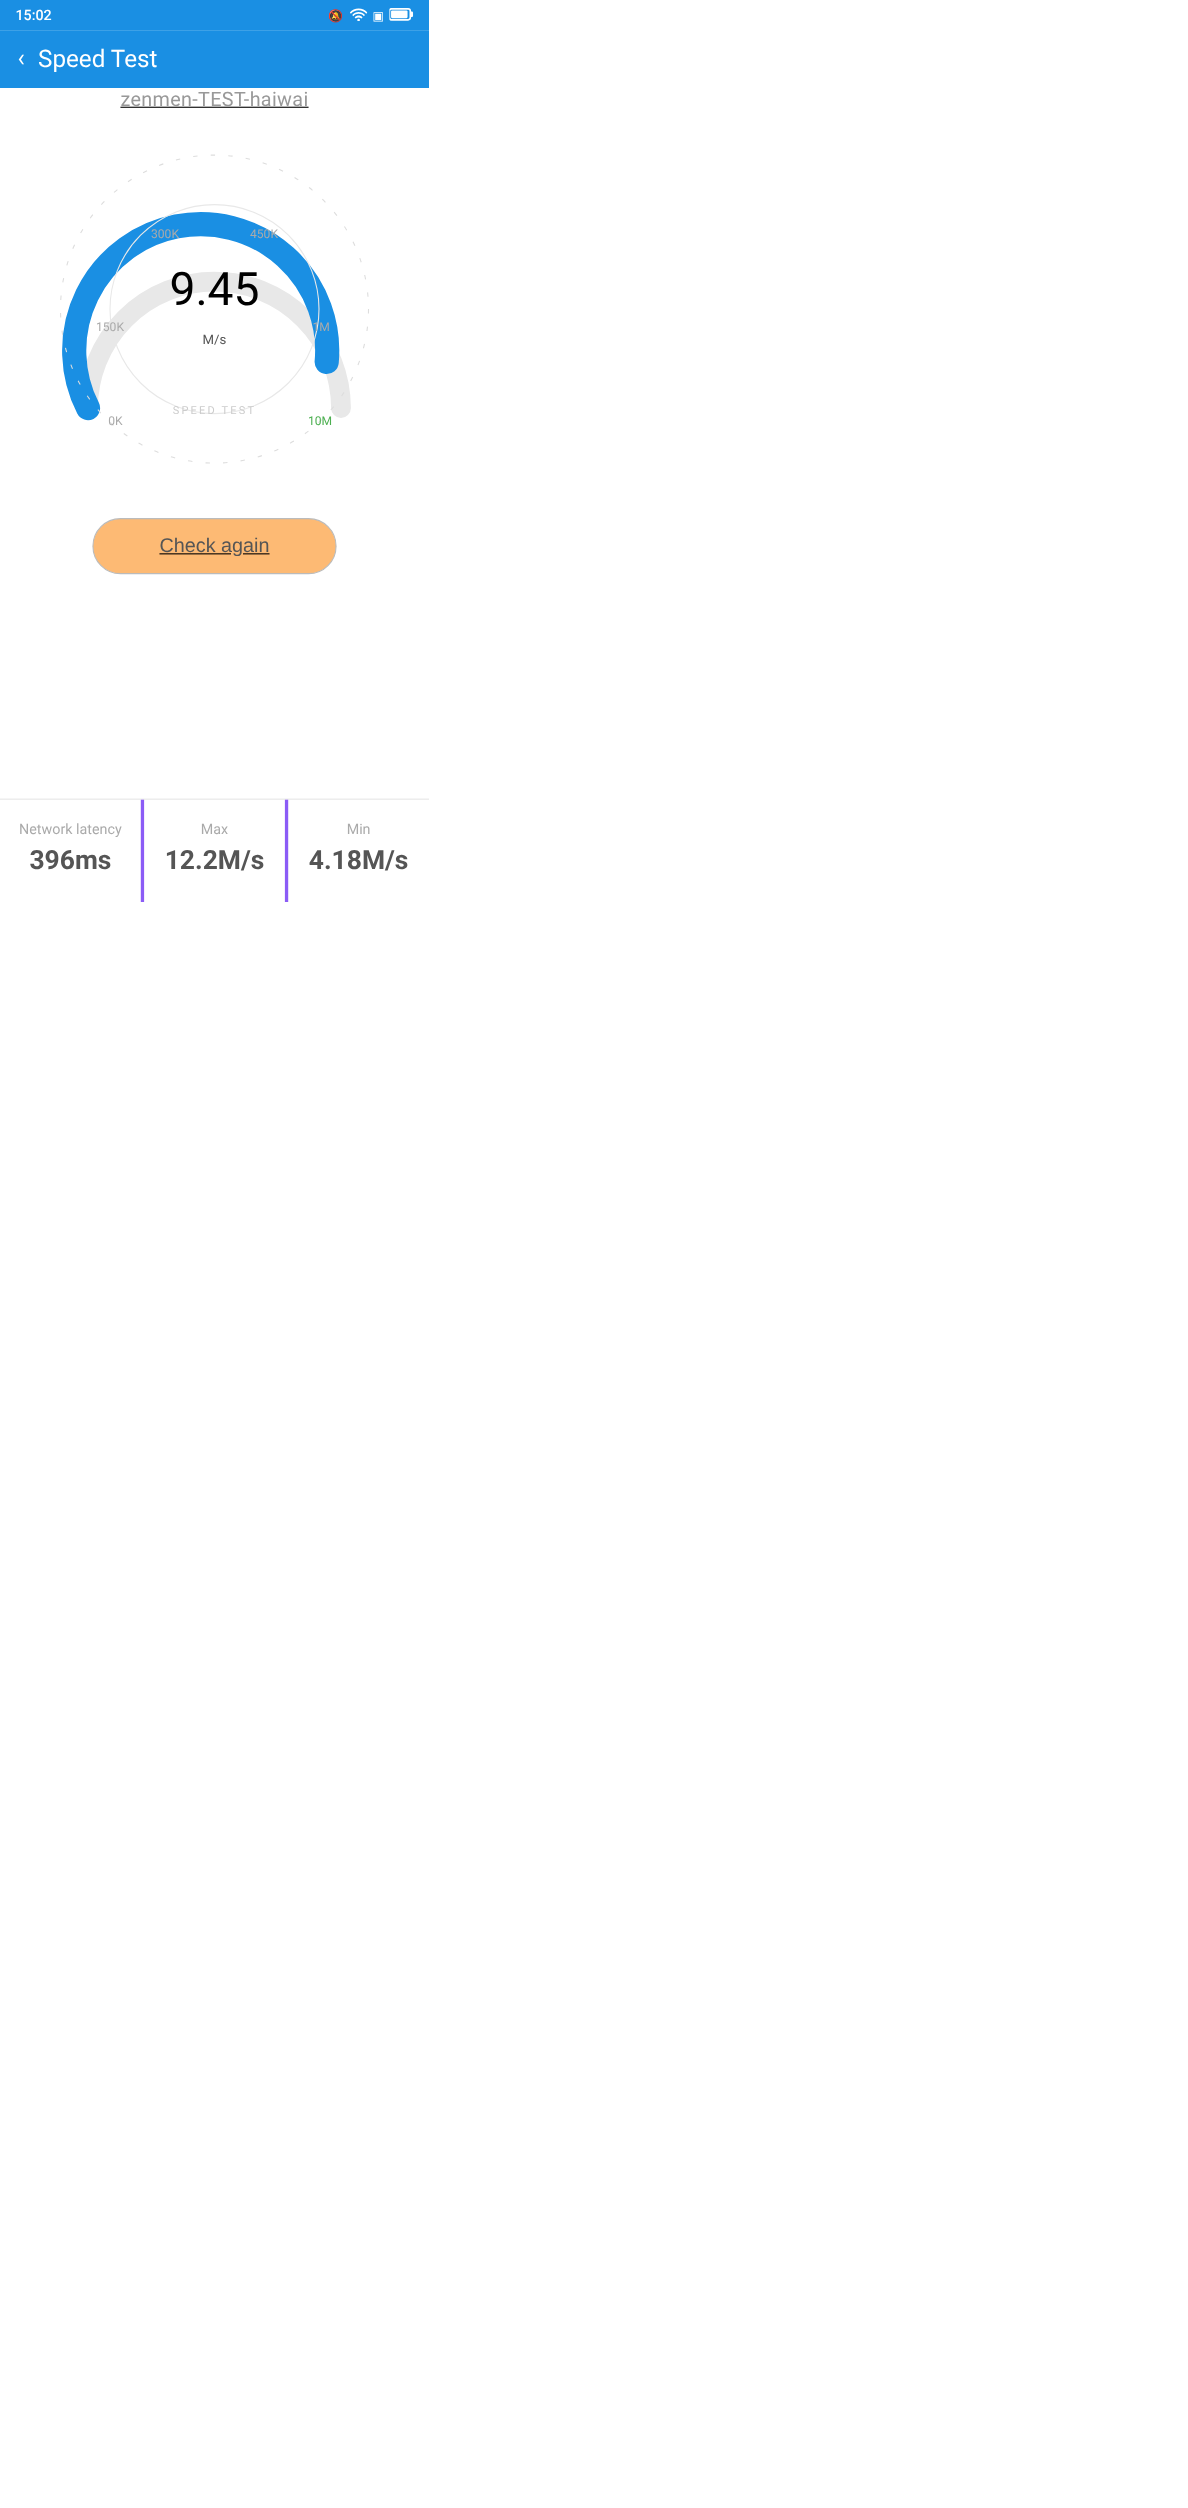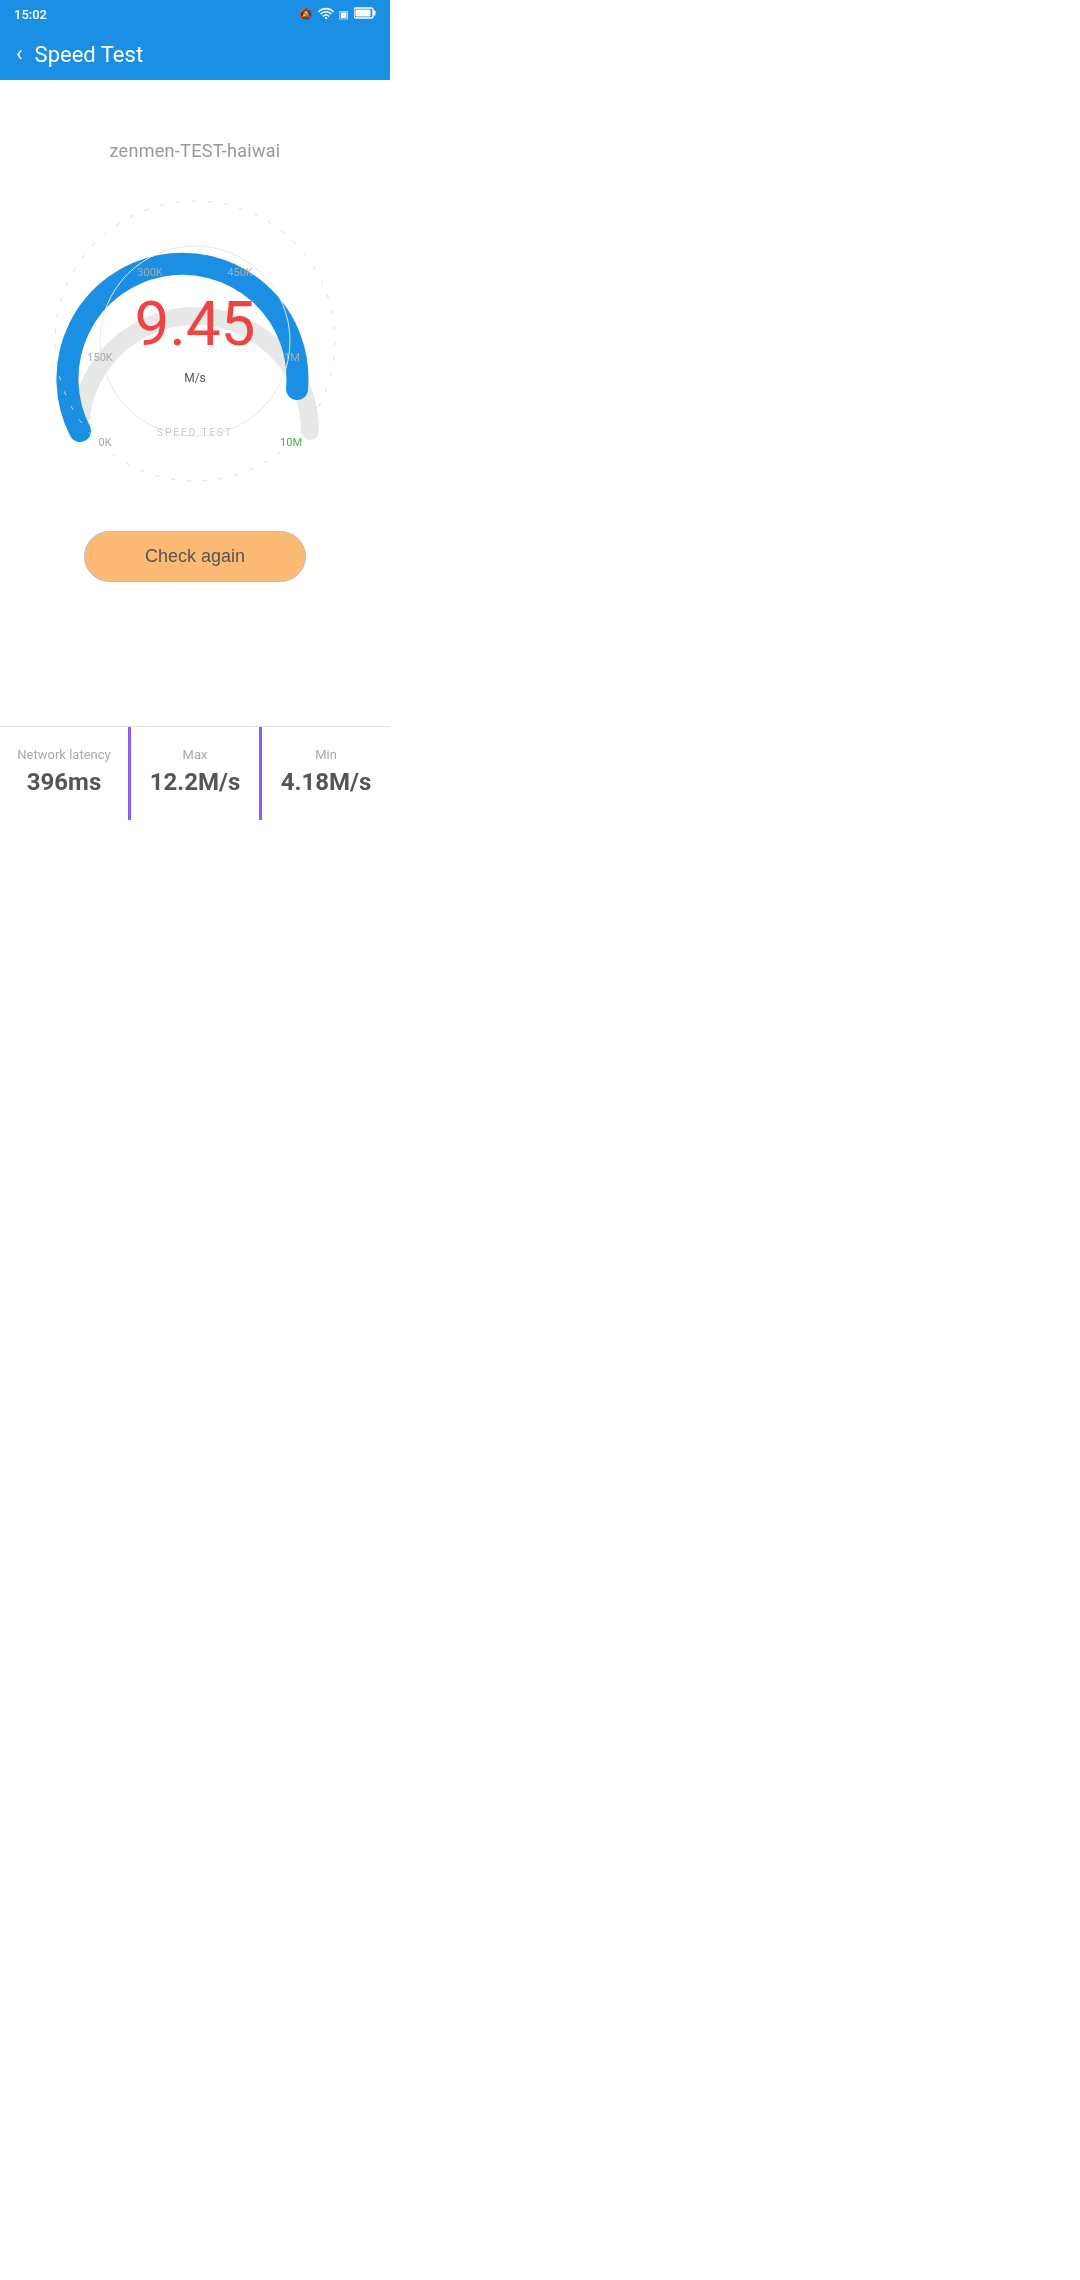--- a/index.html
+++ b/index.html
@@ -57,21 +57,21 @@
       font-size: 22px;
       font-weight: 400;
     }
 
     
     .main-content {
       background: #fff;
       display: flex;
       flex-direction: column;
       align-items: center;
-      padding-top: 60px;
+      text-decoration: underline;
     }
 
     .network-name {
       color: #999;
       font-size: 18px;
       margin-bottom: 30px;
       letter-spacing: 0.3px;
     }
 
     
@@ -88,23 +88,23 @@
     }
 
     .speed-display {
       position: absolute;
       top: 50%;
       left: 50%;
       transform: translate(-50%, -52%);
       text-align: center;
     }
     .speed-value {
-      font-size: 62px;
+      font-size: 42px;
       font-weight: 400;
-      color: #ef4444;
+      color: #000000;
       line-height: 1;
     }
     .speed-unit {
       font-size: 12px;
       color: #555;
       margin-top: 16px;
     }
 
     
     .gauge-label {

